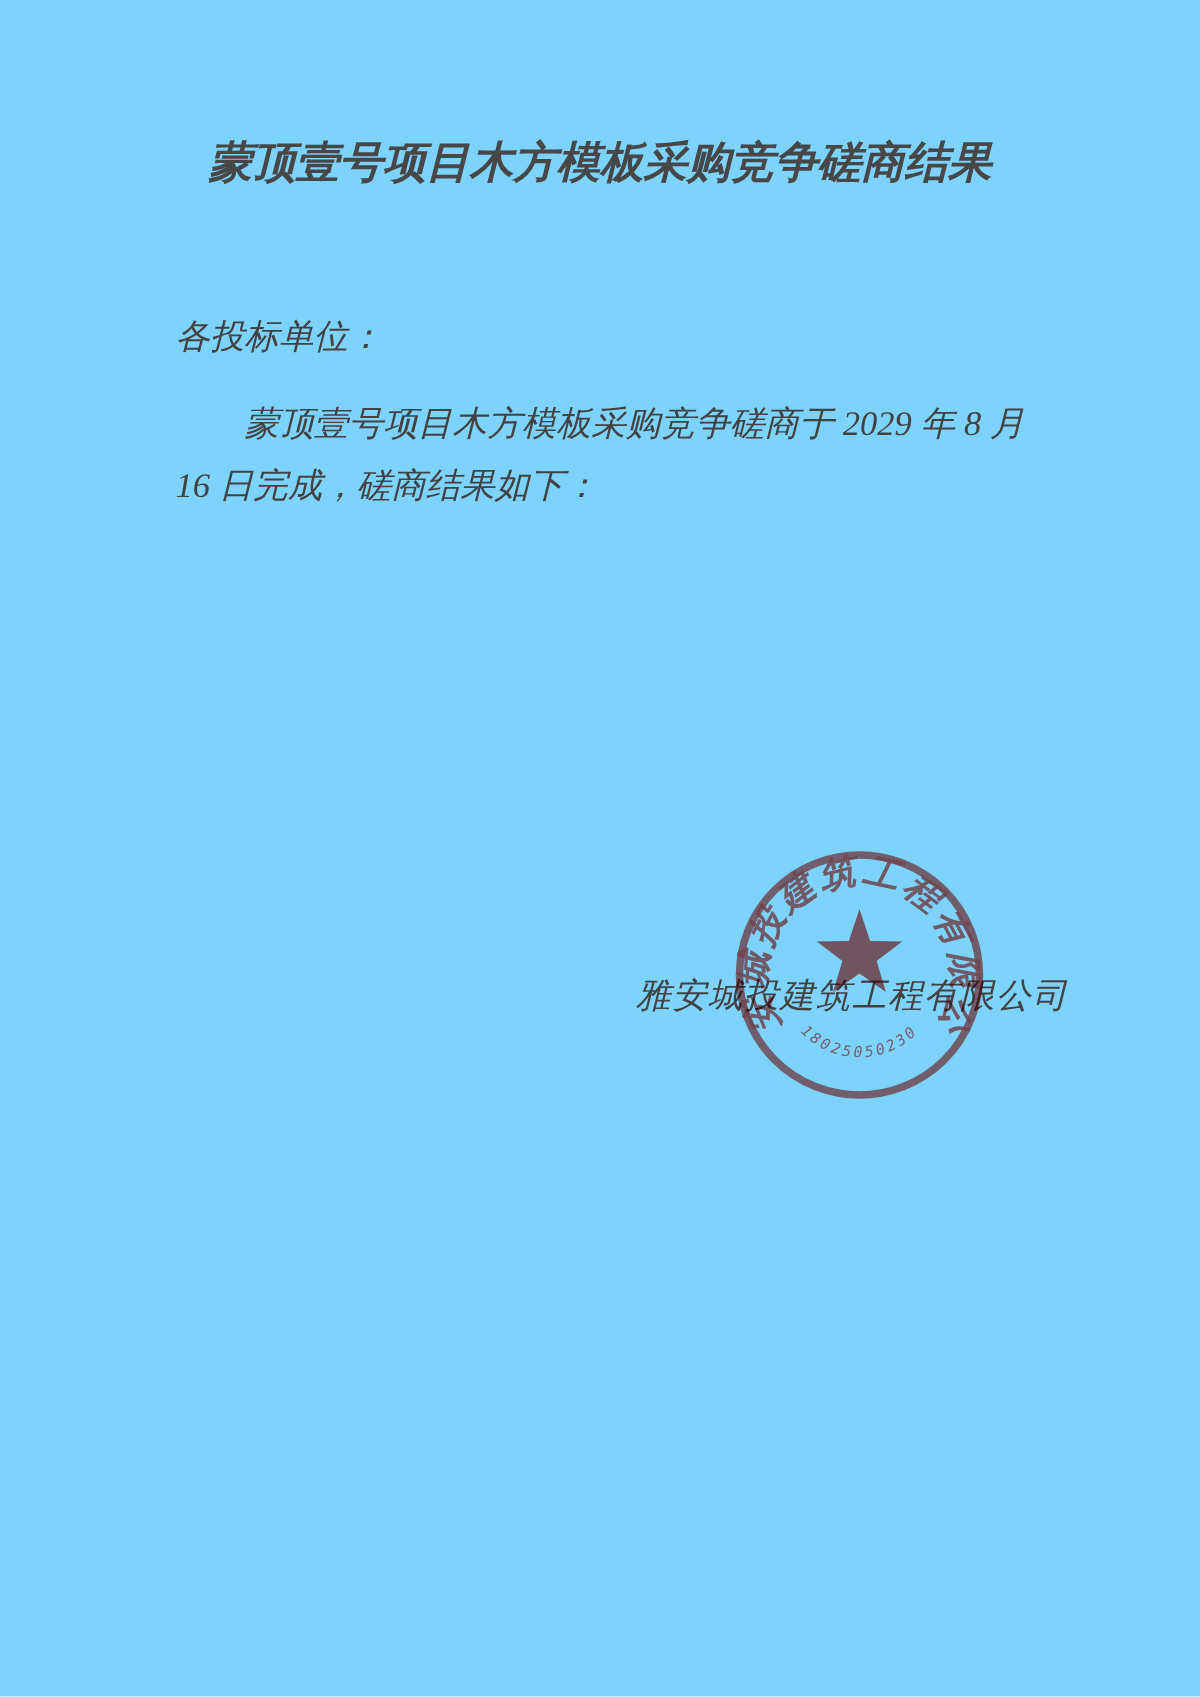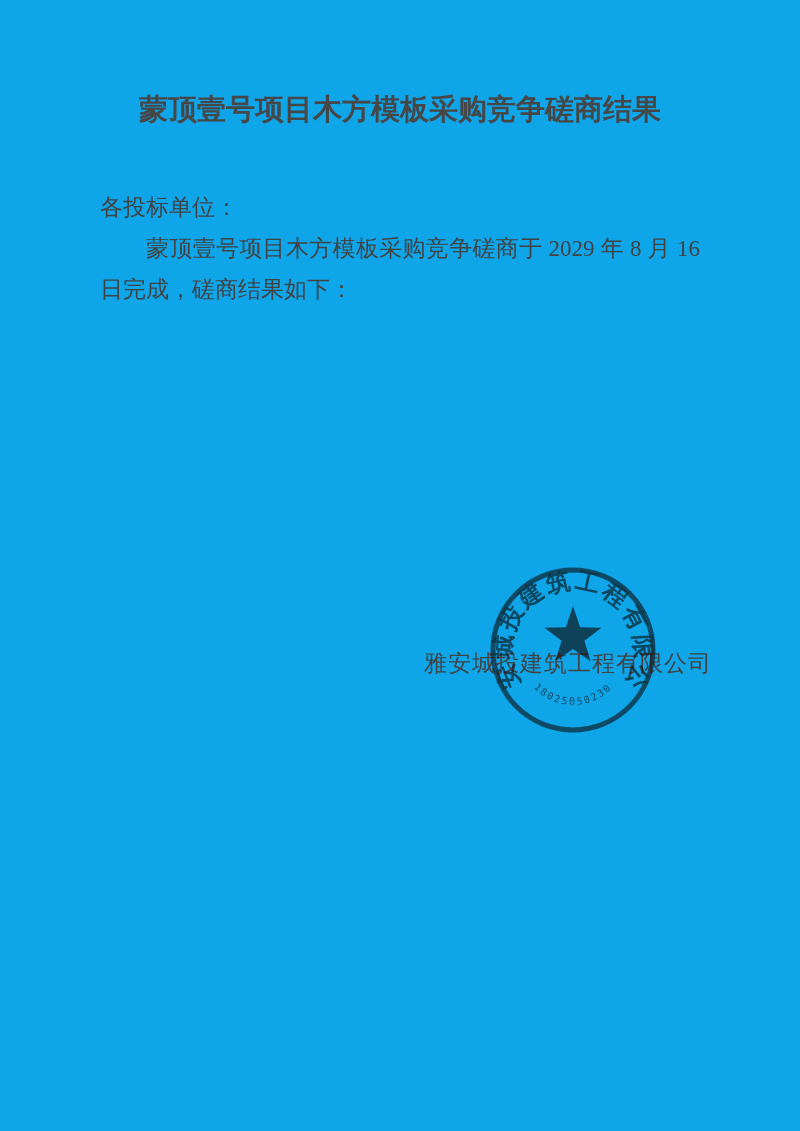--- a/index.html
+++ b/index.html
@@ -5,21 +5,22 @@
   html, body { margin: 0; padding: 0; }
   body {
     width: 800px; height: 1131px;
     background: #ffffff;
     font-family: "Liberation Serif", "DejaVu Serif", serif;
     position: relative;
     overflow: hidden;
   }
   .page {
     position: absolute; inset: 0;
-    background: #0ea5e9;
+    background: #7dd3fc;
+    font-style: italic;
   }
   .doc-title {
     position: absolute;
     top: 86px; left: 0; width: 800px;
     margin: 0;
     text-align: center;
     font-family: "Liberation Sans", "DejaVu Sans", sans-serif;
     font-weight: bold;
     font-size: 29px;
     line-height: 47px;
@@ -28,21 +29,21 @@
   }
   .doc-title .title-line { display: block; }
   .doc-body {
     position: absolute;
     left: 100px; top: 187px; width: 600px;
     font-size: 23px;
     line-height: 41px;
     color: #424242;
     text-align: justify;
   }
-  .doc-body p { margin: 0; }
+  .doc-body p { margin: 17px; }
   .doc-body p.para { text-indent: 2em; }
   .sig-company {
     position: absolute;
     top: 648px; left: 424px;
     font-size: 23px;
     letter-spacing: 1px;
     color: #424242;
     white-space: nowrap;
   }
   .sig-date {

